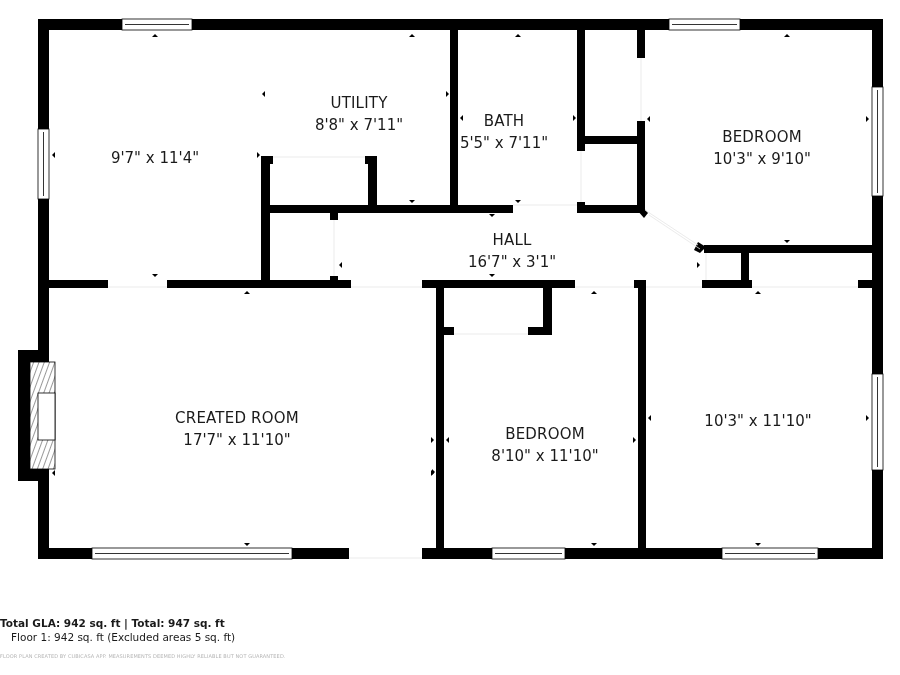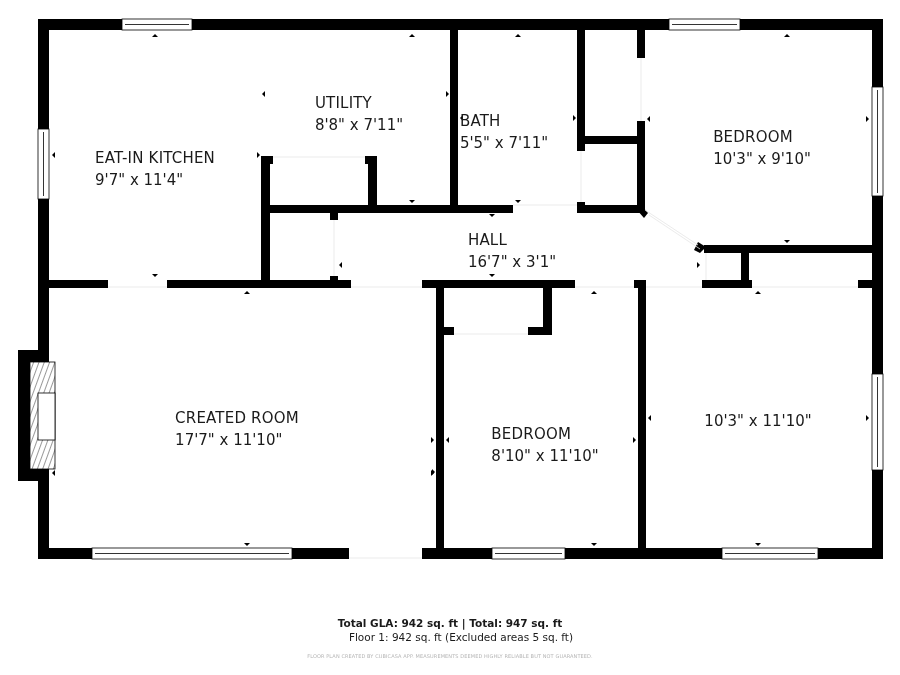--- a/index.html
+++ b/index.html
@@ -1,21 +1,21 @@
 <!DOCTYPE html>
 <html><head>
   <meta charset="utf-8">
   <style>
     html, body { margin: 0; padding: 0; background: #ffffff; }
     body { width: 900px; height: 675px; position: relative; overflow: hidden; font-family: "DejaVu Sans", sans-serif; }
     #plan { position: absolute; left: 0; top: 0; width: 900px; height: 675px; }
-    .room-label { position: absolute; color: #1a1a1a; font-size: 15px; line-height: 22px; transform: translateX(-50%); white-space: nowrap; }
+    .room-label { position: absolute; text-align: center; color: #1a1a1a; font-size: 15px; line-height: 22px; transform: translateX(-50%); white-space: nowrap; }
     .room-label .name { display: block; letter-spacing: 0.2px; }
     .room-label .dims { display: block; }
-    .footer { position: absolute; left: 0; width: 900px; text-align: center; color: #1a1a1a; }
+    .footer { position: absolute; left: 0; width: 900px; text-align: left; color: #1a1a1a; }
     .f1 { top: 617px; font-size: 10.5px; font-weight: bold; }
     .f2 { top: 631px; font-size: 10.5px; margin-left: 11px; }
     .f3 { top: 653px; font-size: 5px; color: #b5b5b5; letter-spacing: 0.1px; }
   </style>
 </head>
 <body>
 
 <svg id="plan" viewBox="0 0 900 675" xmlns="http://www.w3.org/2000/svg">
   <defs>
     <pattern id="hatch" width="5" height="5" patternUnits="userSpaceOnUse" patternTransform="rotate(20)">
@@ -165,21 +165,20 @@
     <polygon points="869,418 866,415 866,421"></polygon>
     <polygon points="434,440 431,437 431,443"></polygon>
     <polygon points="435,472 432,469 432,475"></polygon>
     <polygon points="247,546 244,543 250,543"></polygon>
     <polygon points="594,546 591,543 597,543"></polygon>
     <polygon points="758,546 755,543 761,543"></polygon>
   </g>
 </svg>
 
 <div class="room-label" style="left:155px; top:147px;">
-  <span class="name">EAT-IN KITCHEN</span>
   <span class="dims">9'7" x 11'4"</span>
 </div>
 <div class="room-label" style="left:359px; top:92px;">
   <span class="name">UTILITY</span>
   <span class="dims">8'8" x 7'11"</span>
 </div>
 <div class="room-label" style="left:504px; top:110px;">
   <span class="name">BATH</span>
   <span class="dims">5'5" x 7'11"</span>
 </div>

